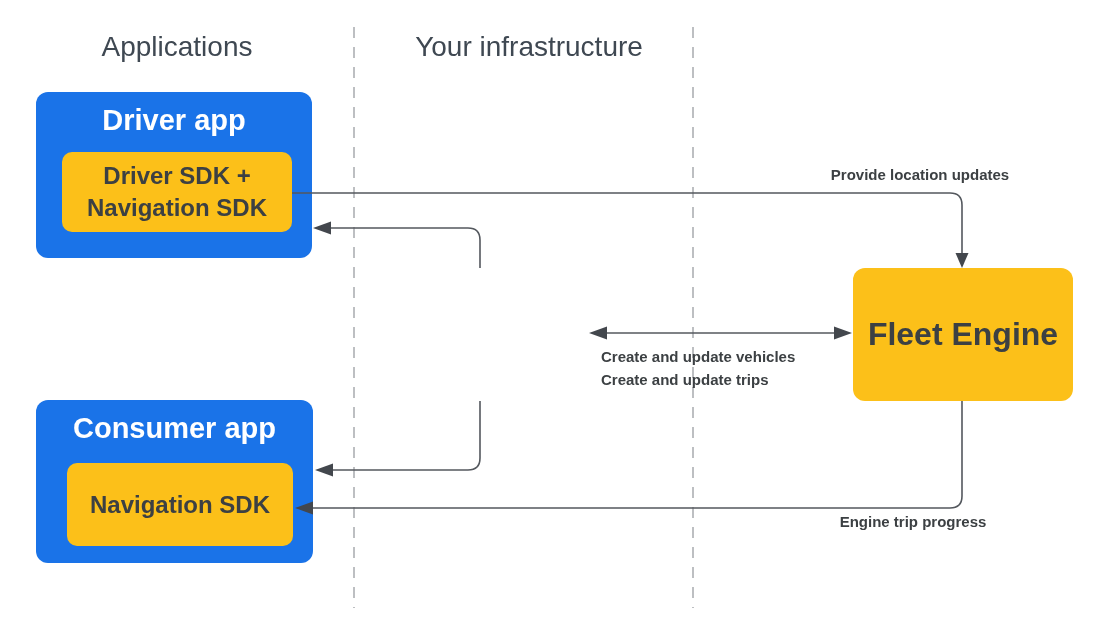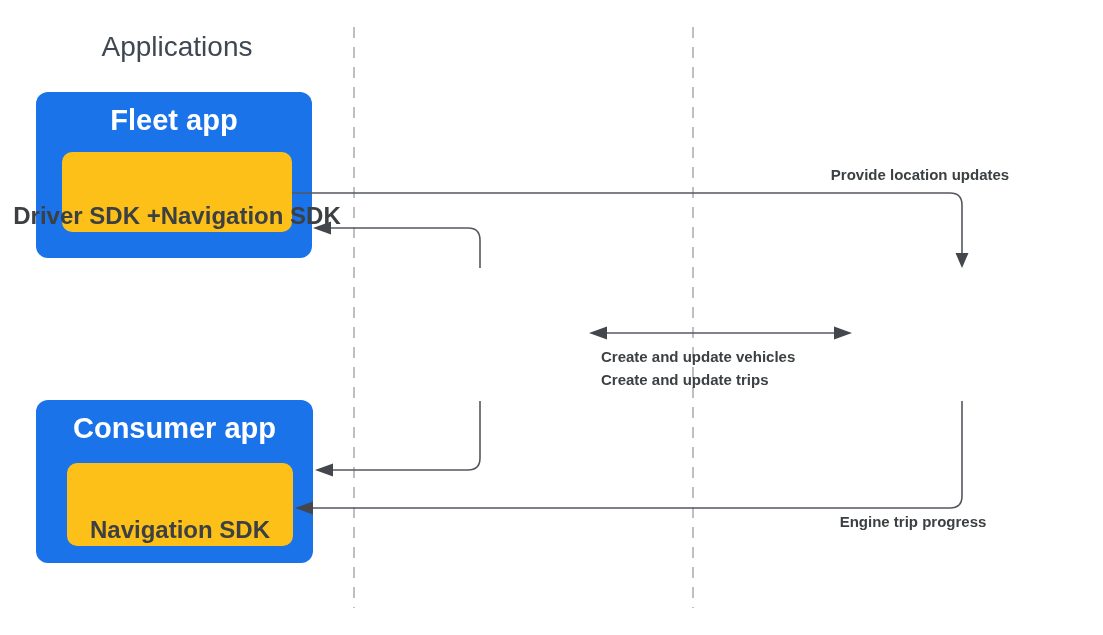--- a/index.html
+++ b/index.html
@@ -21,21 +21,21 @@
   .wire    { fill:none; stroke:var(--line); stroke-width:1.6px; }
   .arrow   { fill:var(--arrowhead); stroke:none; }
   .divider { fill:none; stroke:var(--divider); stroke-width:1.5px; stroke-dasharray:11 9; }
 
   
   .box { position:absolute; border-radius:12px; box-sizing:border-box; z-index:1; }
   .app-box   { background:var(--blue); }
   .app-title { text-align:center; padding-top:11px; font-size:29px; font-weight:bold;
                color:var(--white); line-height:34px; }
   .sdk-box   { position:absolute; background:var(--yellow); border-radius:10px;
-               display:flex; flex-direction:row; align-items:flex-end; justify-content:center; }
+               display:flex; flex-direction:column; align-items:center; justify-content:center; }
   .sdk-line  { font-size:24px; font-weight:bold; color:var(--dark-text); line-height:32px; white-space:nowrap; }
   .big-box   { display:flex; align-items:center; justify-content:center; }
   .big-title { font-size:32px; font-weight:bold; white-space:nowrap; }
 
   #driver-app   { left:36px;  top:92px;  width:276px; height:166px; }
   #driver-sdk   { left:26px;  top:60px;  width:230px; height:80px; }
   #consumer-app { left:36px;  top:400px; width:277px; height:163px; }
   #consumer-sdk { left:31px;  top:63px;  width:226px; height:83px; }
   #server-box   { left:373px; top:268px; width:215px; height:133px; background:var(--blue); }
   #server-box .big-title { color:var(--white); }
@@ -51,37 +51,41 @@
   #lbl-vehicles { left:601px; top:347px; }
   #lbl-trips    { left:601px; top:370px; }
   #lbl-progress { left:913px; top:512px; transform:translateX(-50%); }
 </style>
 </head>
 <body>
 
 <div class="canvas">
 
   <div class="col-label" id="hdr-applications">Applications</div>
+  <div class="col-label" id="hdr-your-infra">Your infrastructure</div>
 
   <div class="box app-box" id="driver-app">
-    <div class="app-title">Fleet app</div>
+    <div class="app-title">Driver app</div>
     <div class="sdk-box" id="driver-sdk">
       <div class="sdk-line">Driver SDK +</div>
       <div class="sdk-line">Navigation SDK</div>
     </div>
   </div>
 
   <div class="box app-box" id="consumer-app">
     <div class="app-title">Consumer app</div>
     <div class="sdk-box" id="consumer-sdk">
       <div class="sdk-line">Navigation SDK</div>
     </div>
   </div>
 
 
+  <div class="box big-box" id="fleet-box">
+    <div class="big-title">Fleet Engine</div>
+  </div>
 
   <svg class="wires" width="1103" height="635" viewBox="0 0 1103 635" aria-hidden="true">
 
     <path class="divider" d="M354 27 V608"></path>
     <path class="divider" d="M693 27 V608"></path>
 
     <path class="wire" d="M292 193 H950 Q962 193 962 205 V254"></path>
     <polygon class="arrow" points="962,268 955.5,253 968.5,253"></polygon>
 
     <path class="wire" d="M480 268 V240 Q480 228 468 228 H331"></path>

